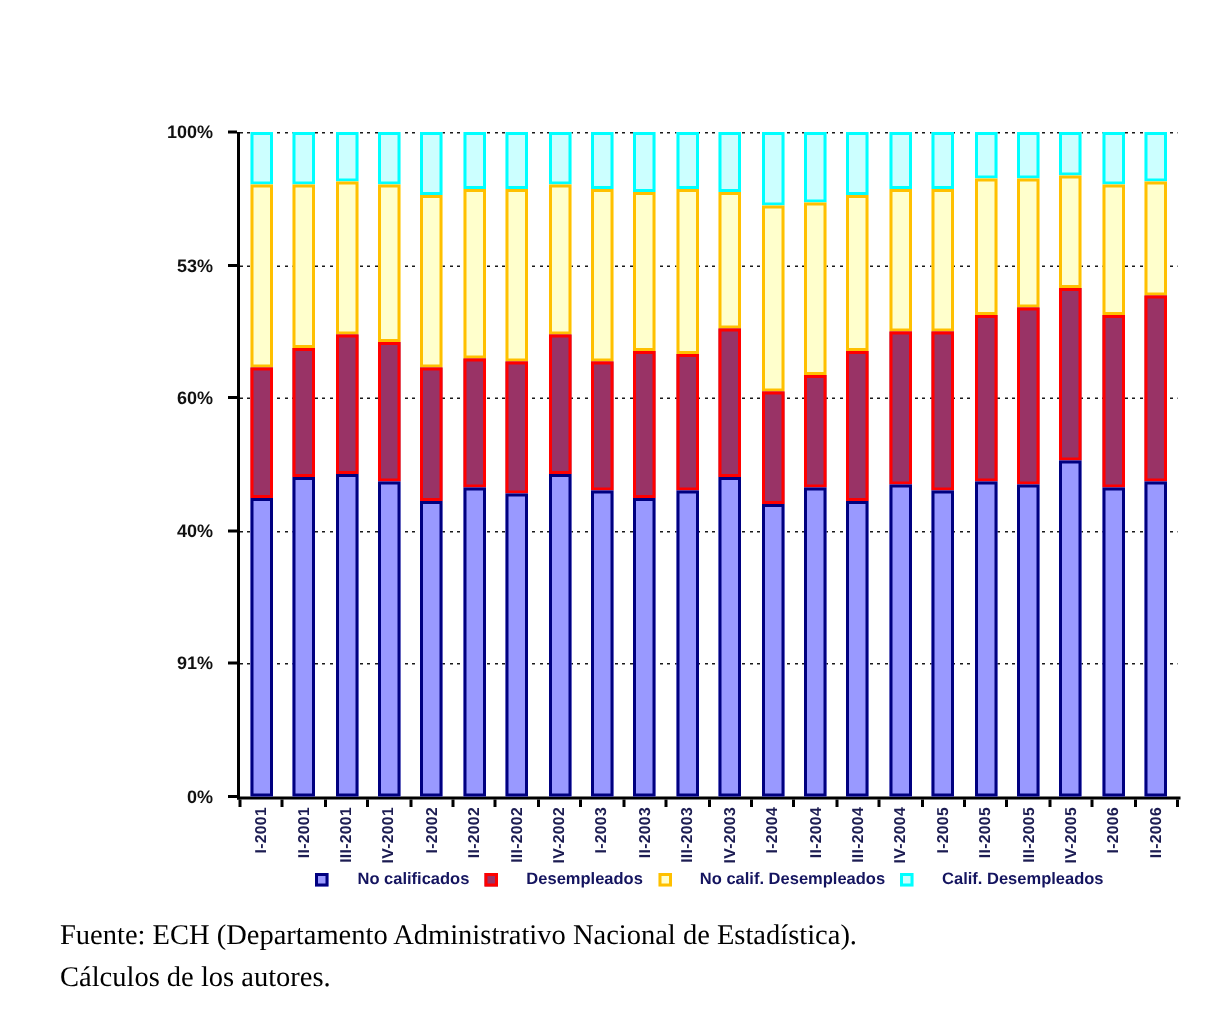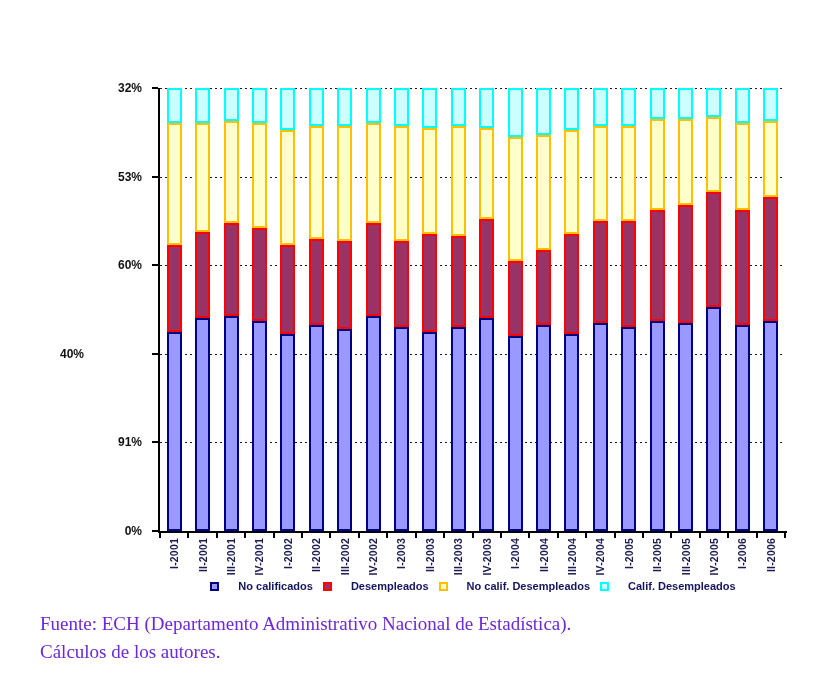--- a/index.html
+++ b/index.html
@@ -64,38 +64,38 @@
     position: absolute; left: 160px; top: 580px; width: 626px;
     display: flex; justify-content: center; align-items: center; gap: 10px;
   }
   .legend-item { display: flex; align-items: center; gap: 19px; }
   .legend-marker { width: 9px; height: 9px; box-sizing: border-box; border: 2px solid; }
   .legend-label { font-size: 11px; font-weight: bold; color: #14145f; white-space: nowrap; }
 
   .source {
     position: absolute; left: 40px; width: 740px;
     font-family: "Liberation Serif", "DejaVu Serif", serif;
-    font-size: 19px; color: #6d28d9; margin: 0;
+    font-size: 19px; color: #000000; margin: 0;
   }
   .source-1 { top: 613px; }
   .source-2 { top: 641px; }
 </style>
 </head>
 <body>
 
 <div class="page">
 
 
   <div class="y-labels">
       <div class="y-label" style="bottom: calc(0% - 7px);">0%</div>
       <div class="y-label" style="bottom: calc(20% - 7px);">91%</div>
-      <div class="y-label" style="bottom: calc(40% - 7px); text-align: center;">40%</div>
+      <div class="y-label" style="bottom: calc(40% - 7px);">40%</div>
       <div class="y-label" style="bottom: calc(60% - 7px); text-align: right;">60%</div>
       <div class="y-label" style="bottom: calc(80% - 7px);">53%</div>
-      <div class="y-label" style="bottom: calc(100% - 7px);">32%</div>
+      <div class="y-label" style="bottom: calc(100% - 7px);">100%</div>
     </div>
 
   <div class="axis-y-line"></div>
   <div class="axis-x-line"></div>
 
   <div class="plot">
     <div class="bars">
         <div class="bar">
           <div class="seg" style="height: 45%; background: rgb(153, 153, 255); border-color: rgb(0, 0, 128);"></div>
           <div class="seg" style="height: 19.5%; background: rgb(153, 51, 102); border-color: rgb(255, 0, 0);"></div>

